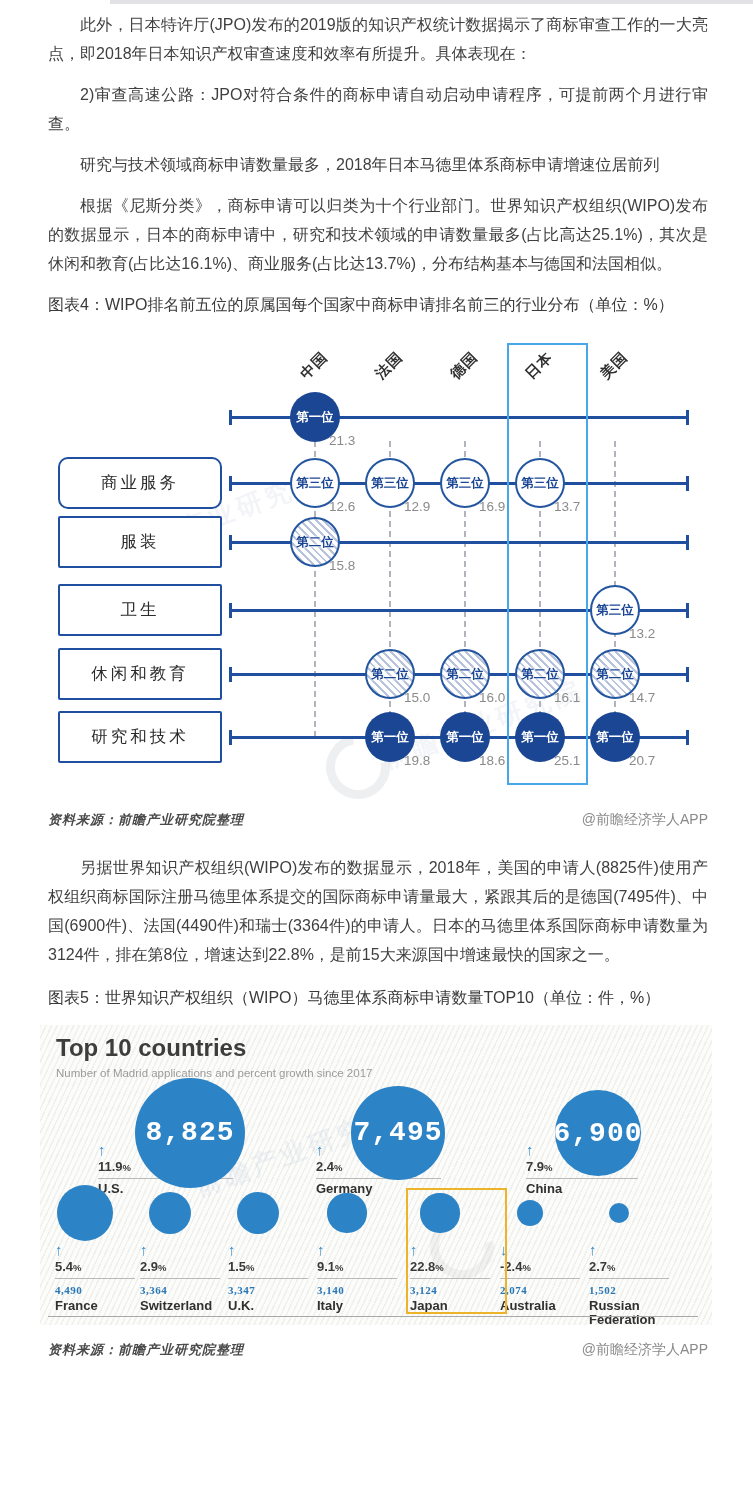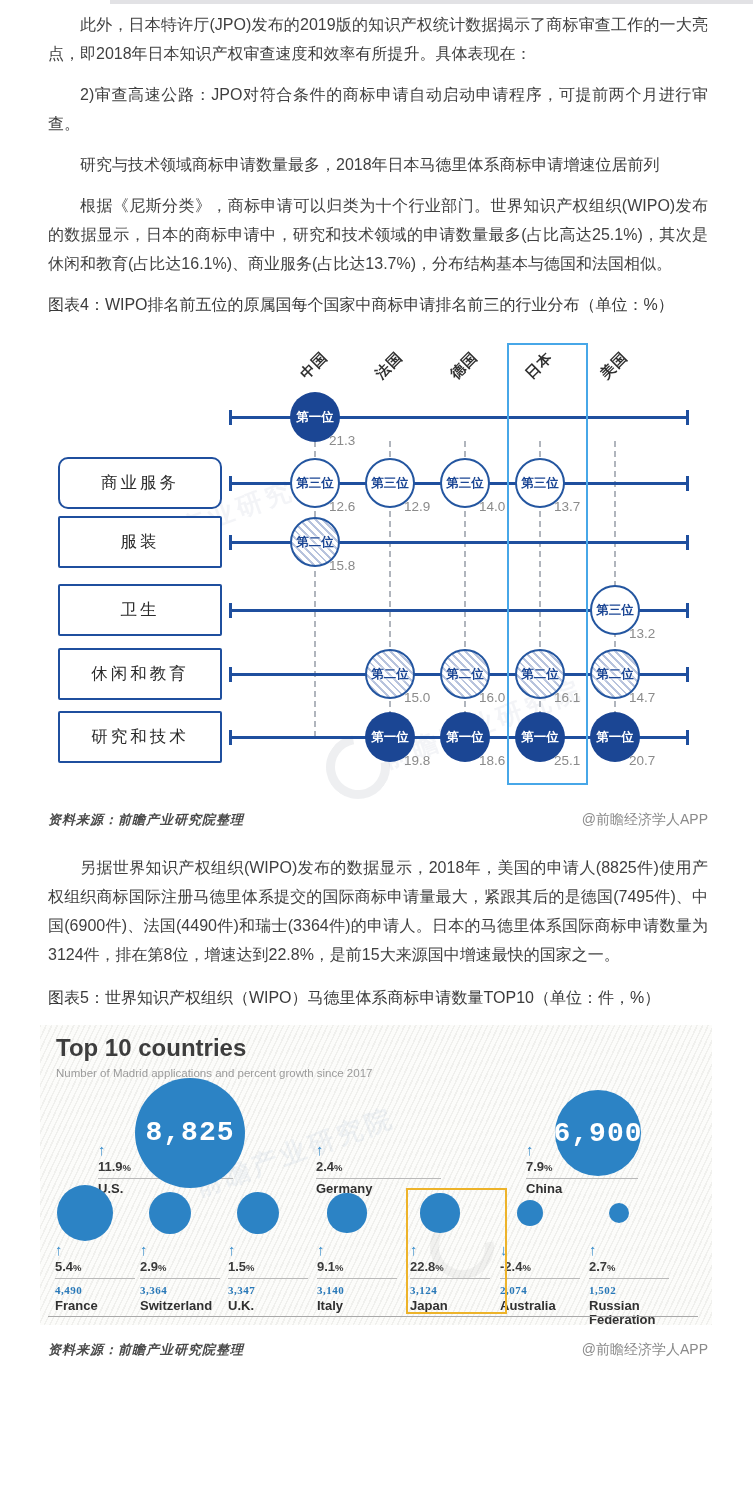--- a/index.html
+++ b/index.html
@@ -118,21 +118,21 @@
         <span>第三位</span>
       </div>
       <div class="c4-value" style="left: 281px; top: 172px;">12.6</div>
       <div class="c4-circle rank3" style="left: 317px; top: 131px;">
         <span>第三位</span>
       </div>
       <div class="c4-value" style="left: 356px; top: 172px;">12.9</div>
       <div class="c4-circle rank3" style="left: 392px; top: 131px;">
         <span>第三位</span>
       </div>
-      <div class="c4-value" style="left: 431px; top: 172px;">14.0</div>
+      <div class="c4-value" style="left: 431px; top: 172px;">16.9</div>
       <div class="c4-circle rank3" style="left: 467px; top: 131px;">
         <span>第三位</span>
       </div>
       <div class="c4-value" style="left: 506px; top: 172px;">13.7</div>
       <div class="c4-line" style="top: 213.5px;"></div>
       <div class="c4-cap" style="left: 181px; top: 207.5px;"></div>
       <div class="c4-cap" style="left: 638px; top: 207.5px;"></div>
       <div class="c4-rowlabel" style="top: 189px;">服装</div>
       <div class="c4-circle rank2" style="left: 242px; top: 190px;">
         <span>第二位</span>
@@ -205,20 +205,23 @@
     <div class="wm-ring" style="left:390px; top:190px; border-color:rgba(160,165,165,0.12); border-top-color:transparent;"></div>
     <div class="c5-sep"></div>
   <div class="c5-bubble" style="height: 110.312px; width: 110.312px; left: 94.8438px; top: 52.8438px;">
         <span class="c5-bubble-num">8,825</span>
       </div>
       <div class="c5-block" style="left: 58px; top: 118px; width: 135px;">
         <span class="c5-arrow">↑</span>
         <div class="c5-pct"><span>11.9</span><span class="pct-sign">%</span></div>
         <div class="c5-country">U.S.</div>
       </div>
+      <div class="c5-bubble" style="height: 93.6875px; width: 93.6875px; left: 311.156px; top: 61.1562px;">
+        <span class="c5-bubble-num">7,495</span>
+      </div>
       <div class="c5-block" style="left: 276px; top: 118px; width: 125px;">
         <span class="c5-arrow">↑</span>
         <div class="c5-pct"><span>2.4</span><span class="pct-sign">%</span></div>
         <div class="c5-country">Germany</div>
       </div>
       <div class="c5-bubble" style="height: 86.25px; width: 86.25px; left: 514.875px; top: 64.875px;">
         <span class="c5-bubble-num">6,900</span>
       </div>
       <div class="c5-block" style="left: 486px; top: 118px; width: 112px;">
         <span class="c5-arrow">↑</span>

